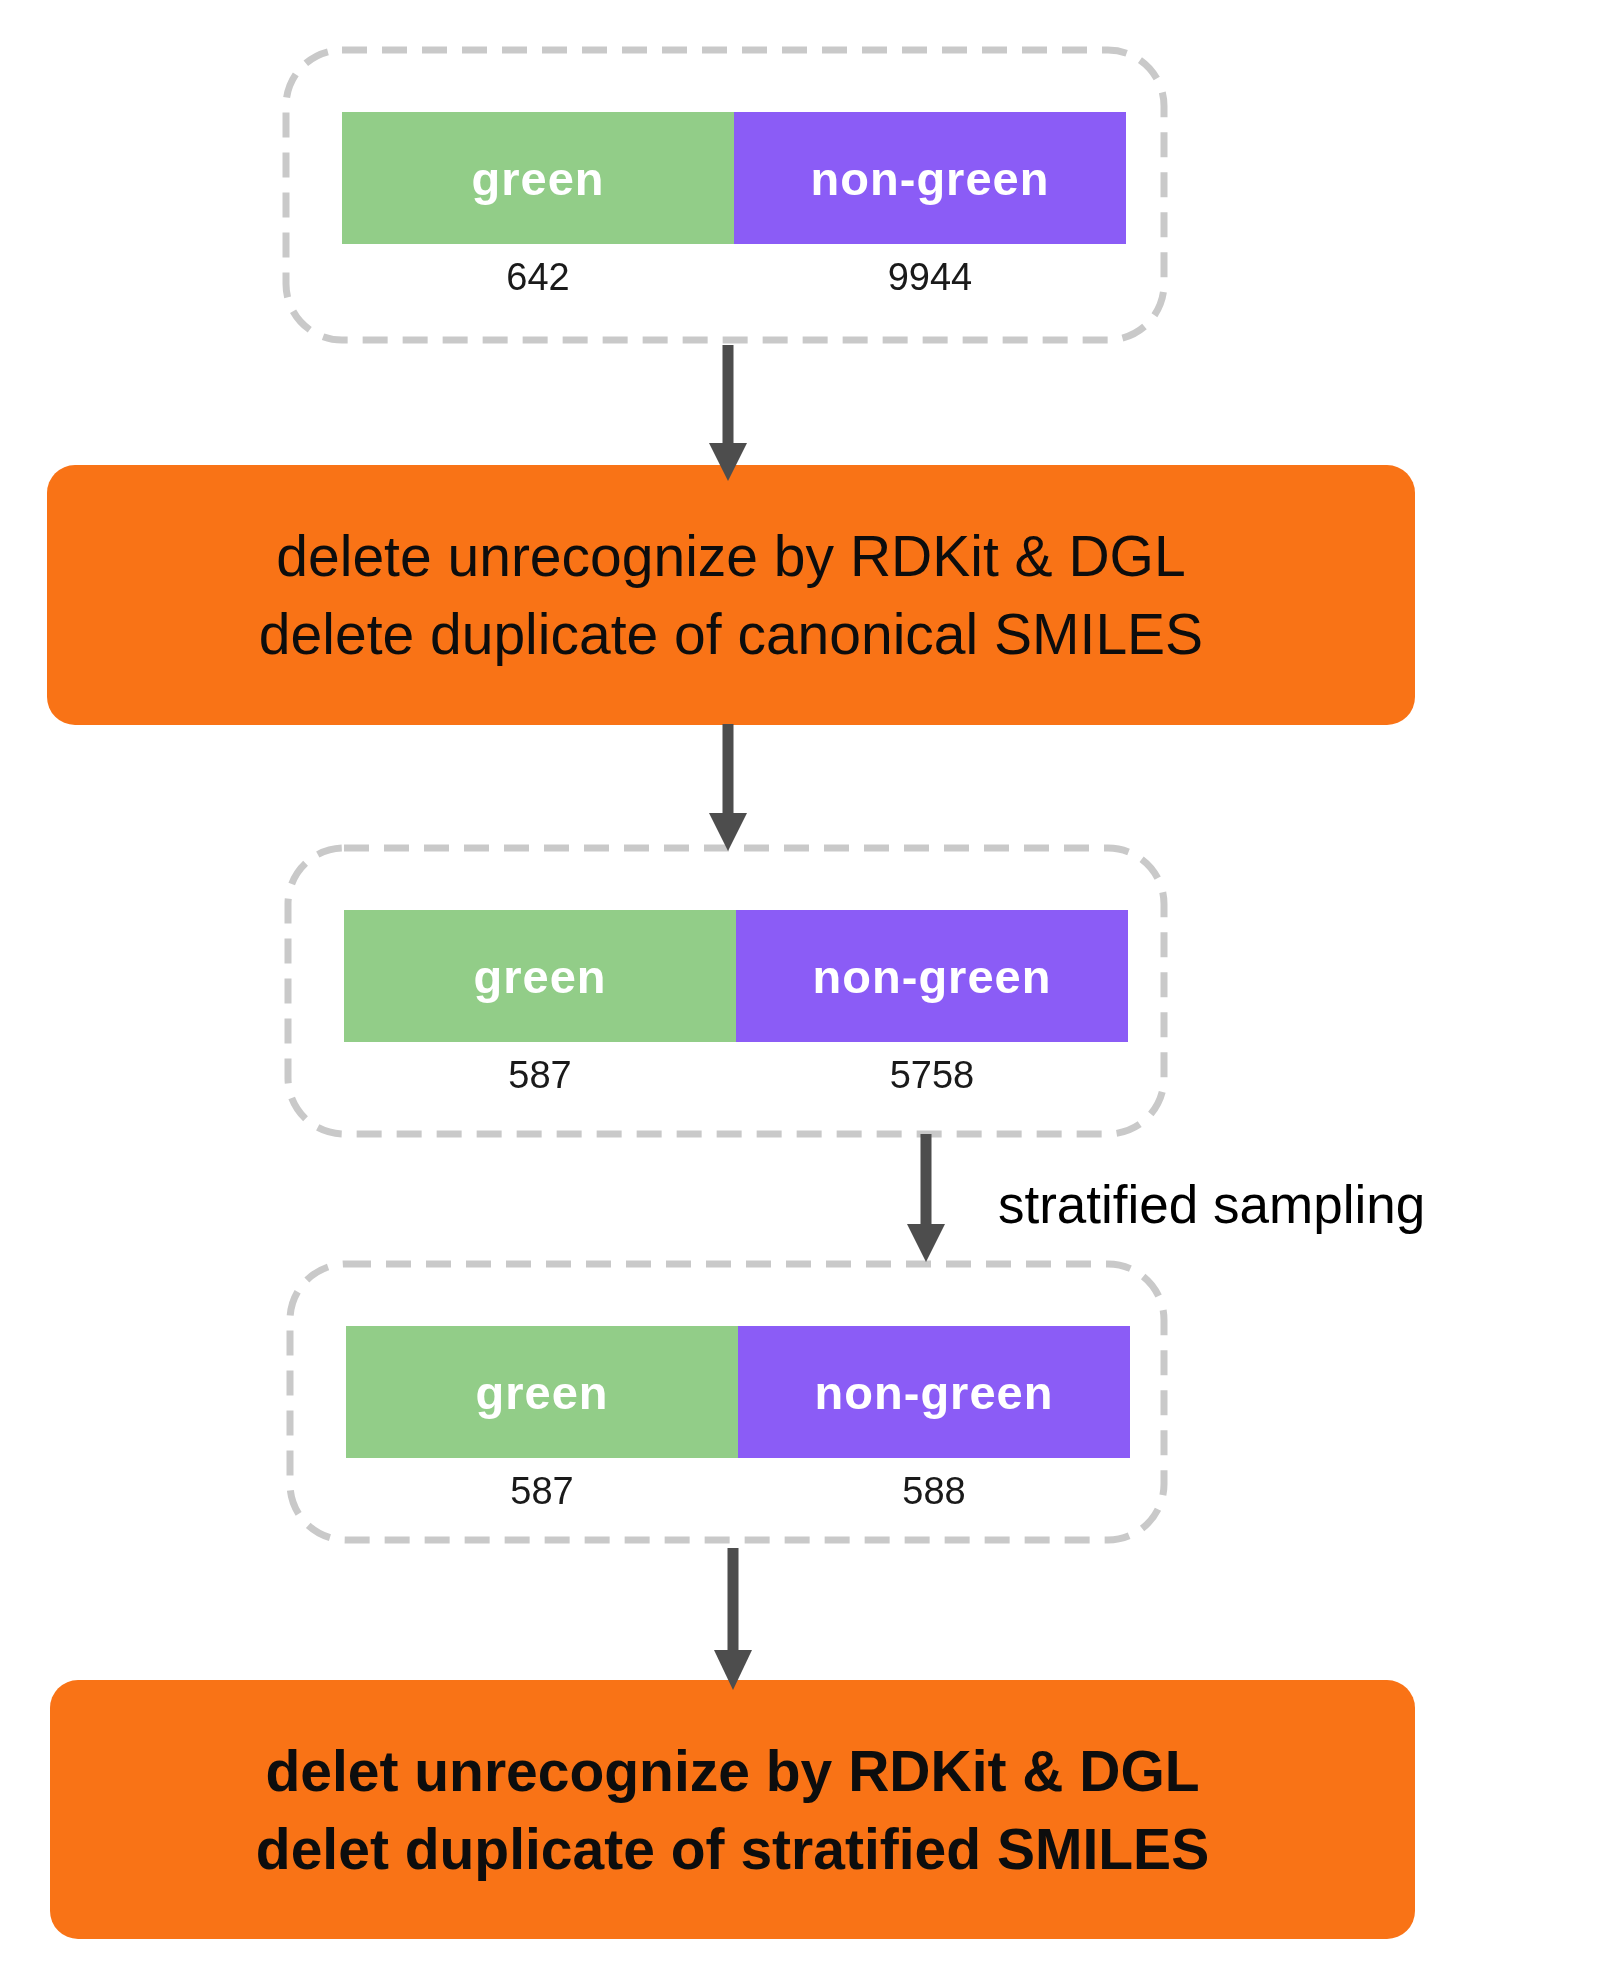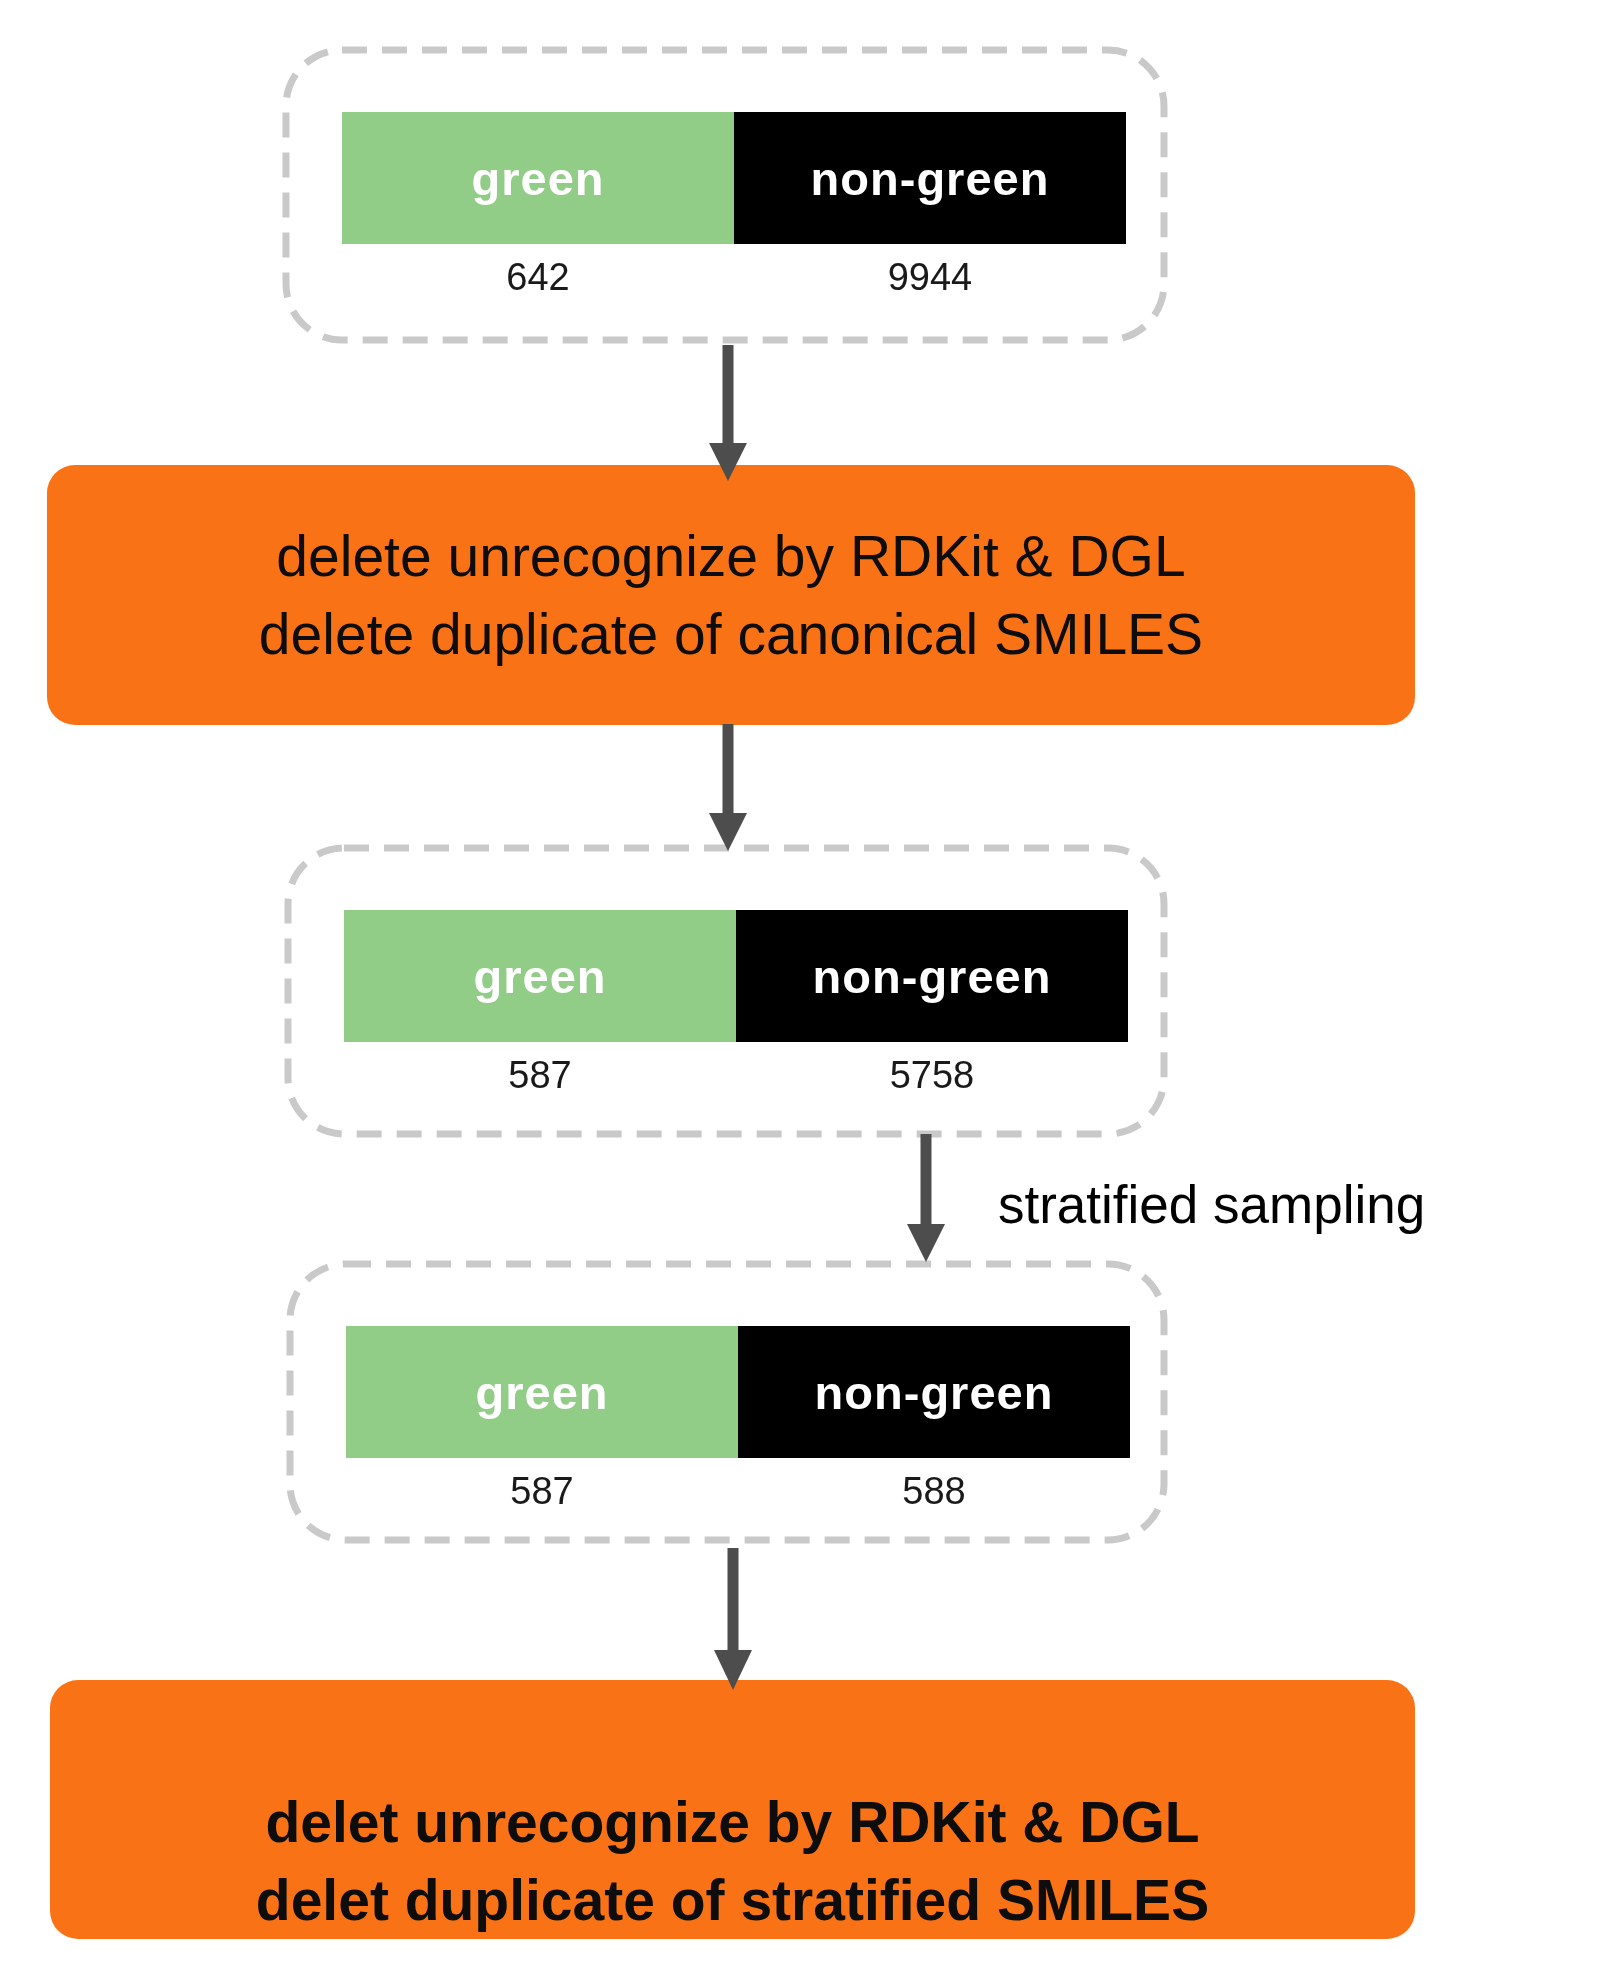--- a/index.html
+++ b/index.html
@@ -30,21 +30,21 @@
   }
   .seg {
     width: 50%;
     height: 100%;
     display: flex;
     align-items: center;
     justify-content: center;
     margin-top: 16px;
   }
   .seg-green  { background: #92cd88; }
-  .seg-orange { background: #000000; }
+  .seg-orange { background: #8b5cf6; }
   .seg-label {
     color: #ffffff;
     font-size: 47px;
     font-weight: bold;
     letter-spacing: 1px;
   }
   .nums {
     position: absolute;
     left: 56px;
     top: 206px;
@@ -65,21 +65,21 @@
     position: absolute;
     background: #f97316;
     border-radius: 28px;
     display: flex;
     flex-direction: column;
     align-items: center;
     justify-content: center;
     z-index: 1;
   }
   #process-1 { left: 47px; top: 465px;  width: 1368px; height: 260px; }
-  #process-2 { left: 50px; top: 1680px; width: 1365px; height: 259px; justify-content: flex-end; }
+  #process-2 { left: 50px; top: 1680px; width: 1365px; height: 259px; }
   .process .line {
     font-size: 57px;
     line-height: 78px;
     color: #0d0d0d;
     white-space: nowrap;
   }
   #process-1 .line { font-weight: normal; }
   #process-2 .line { font-weight: bold; }
   
   .arrow-label {

